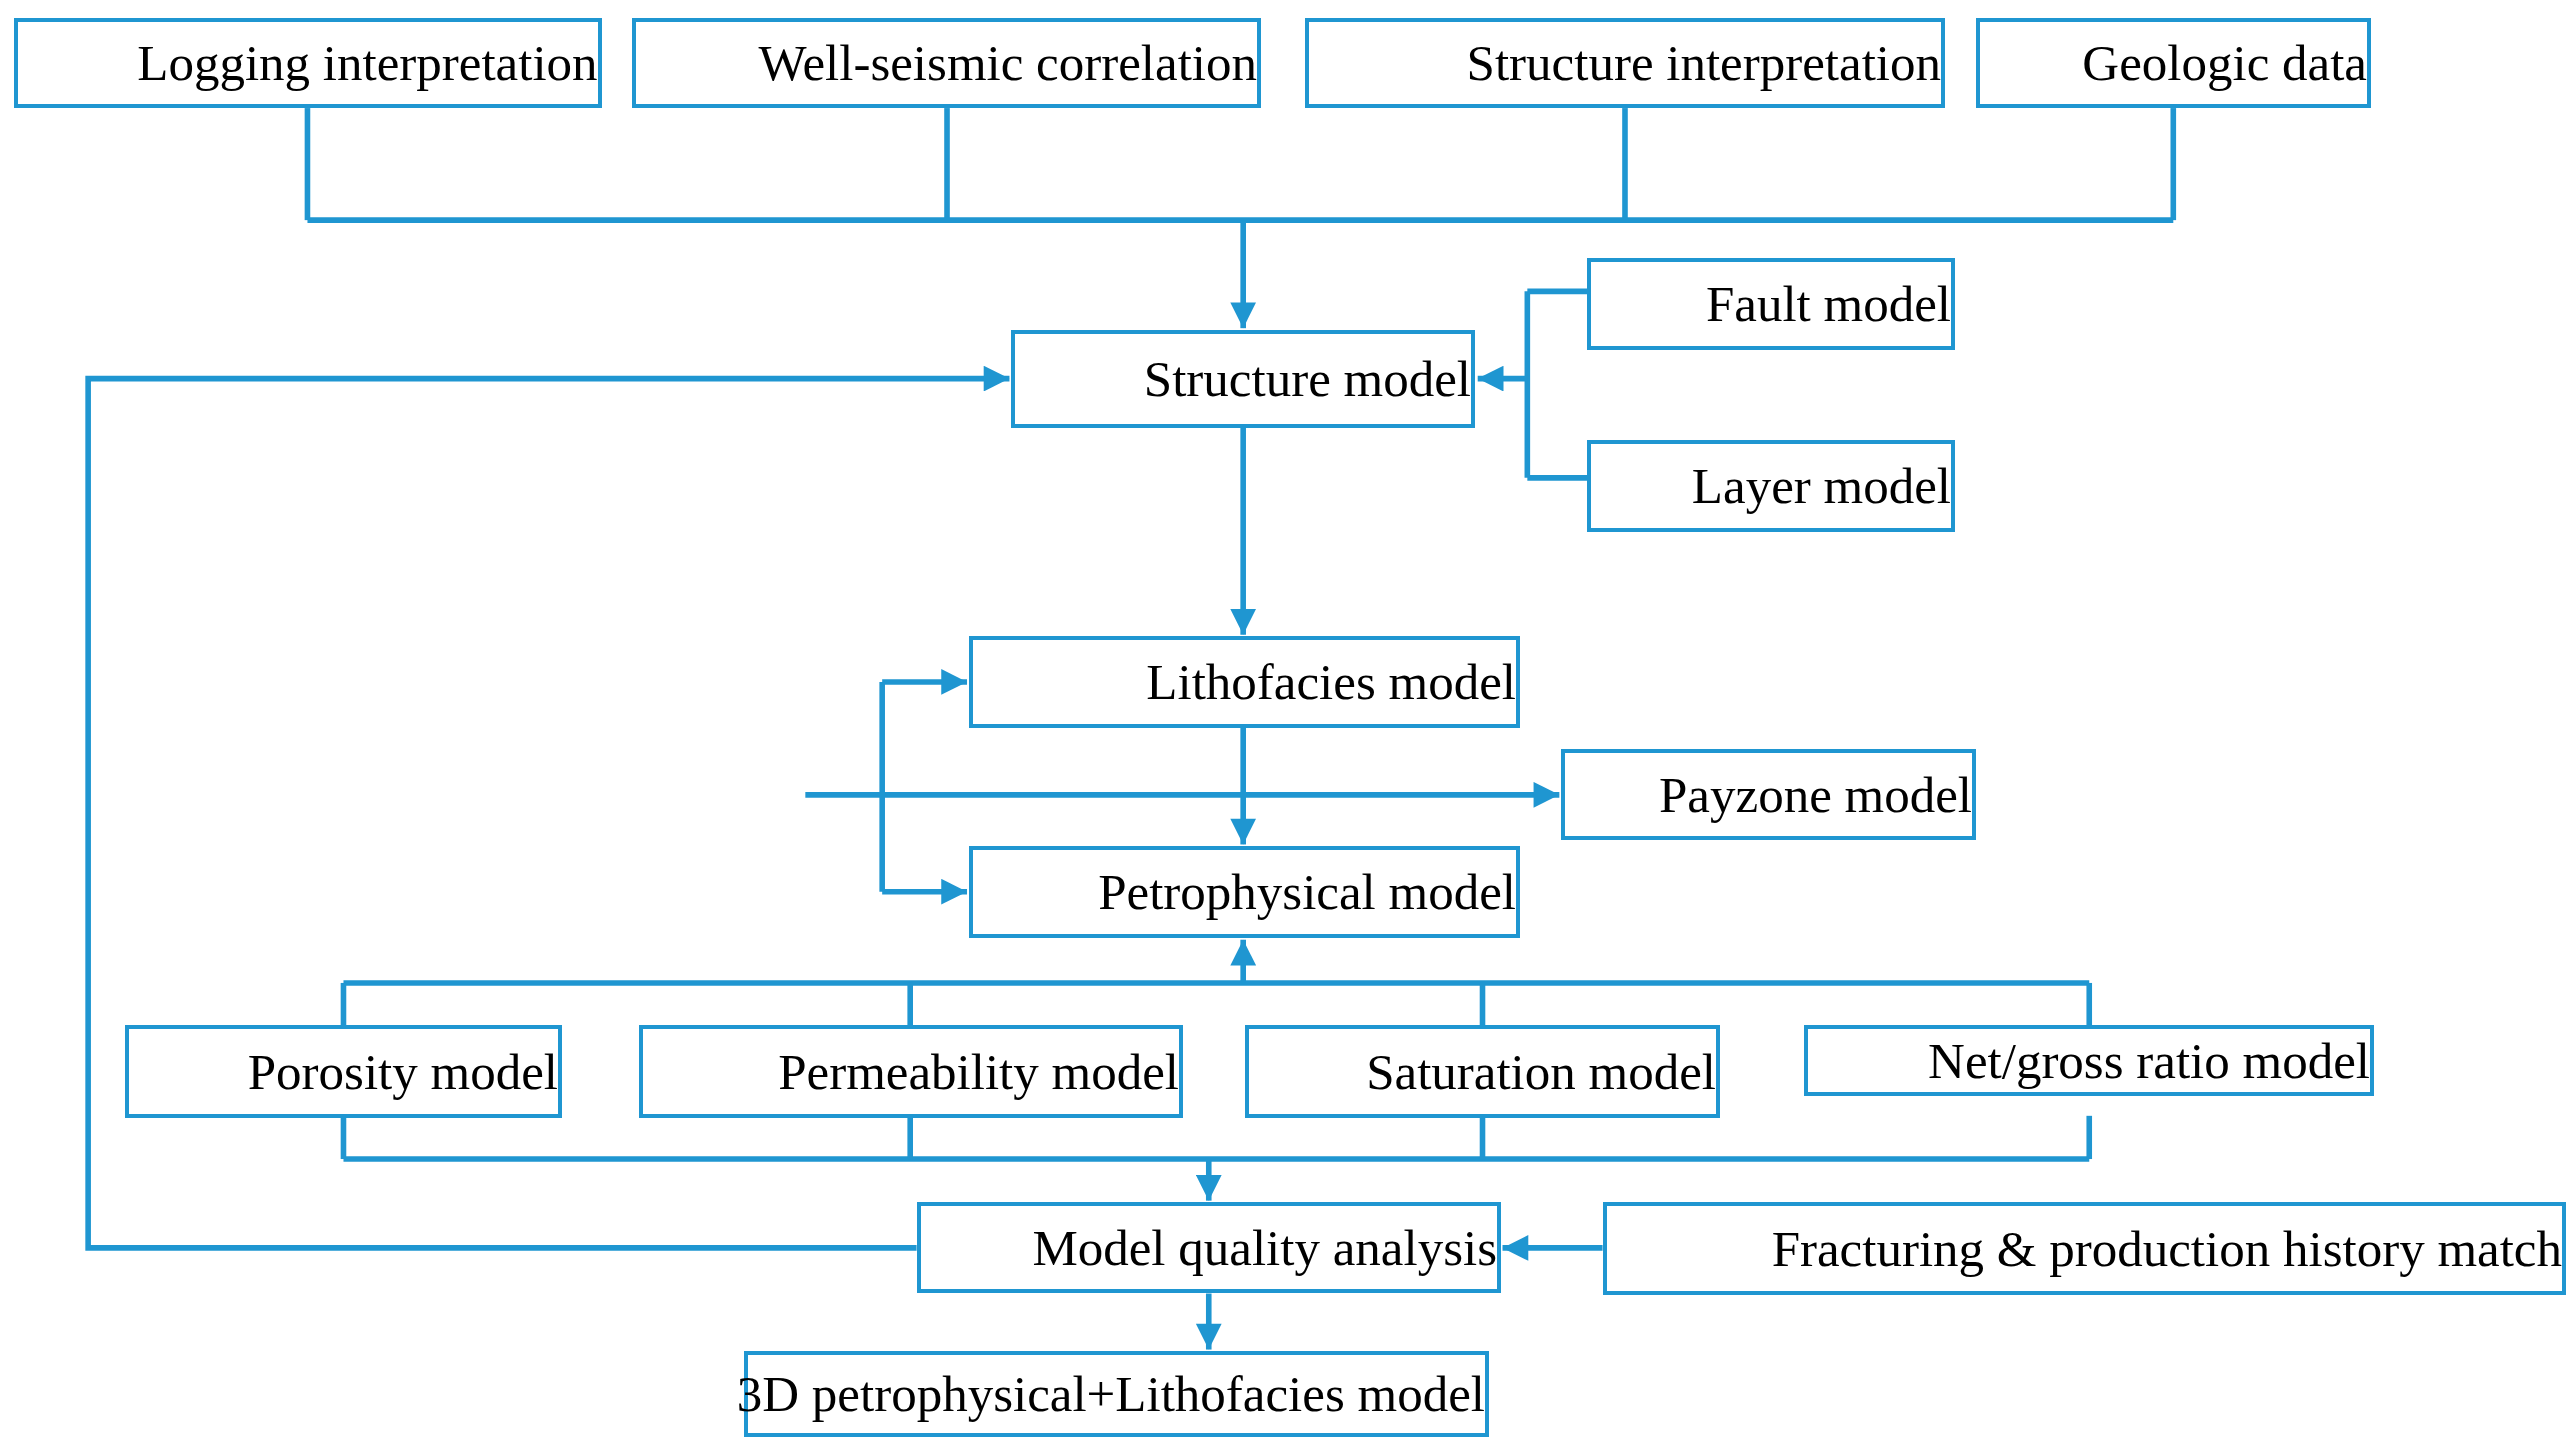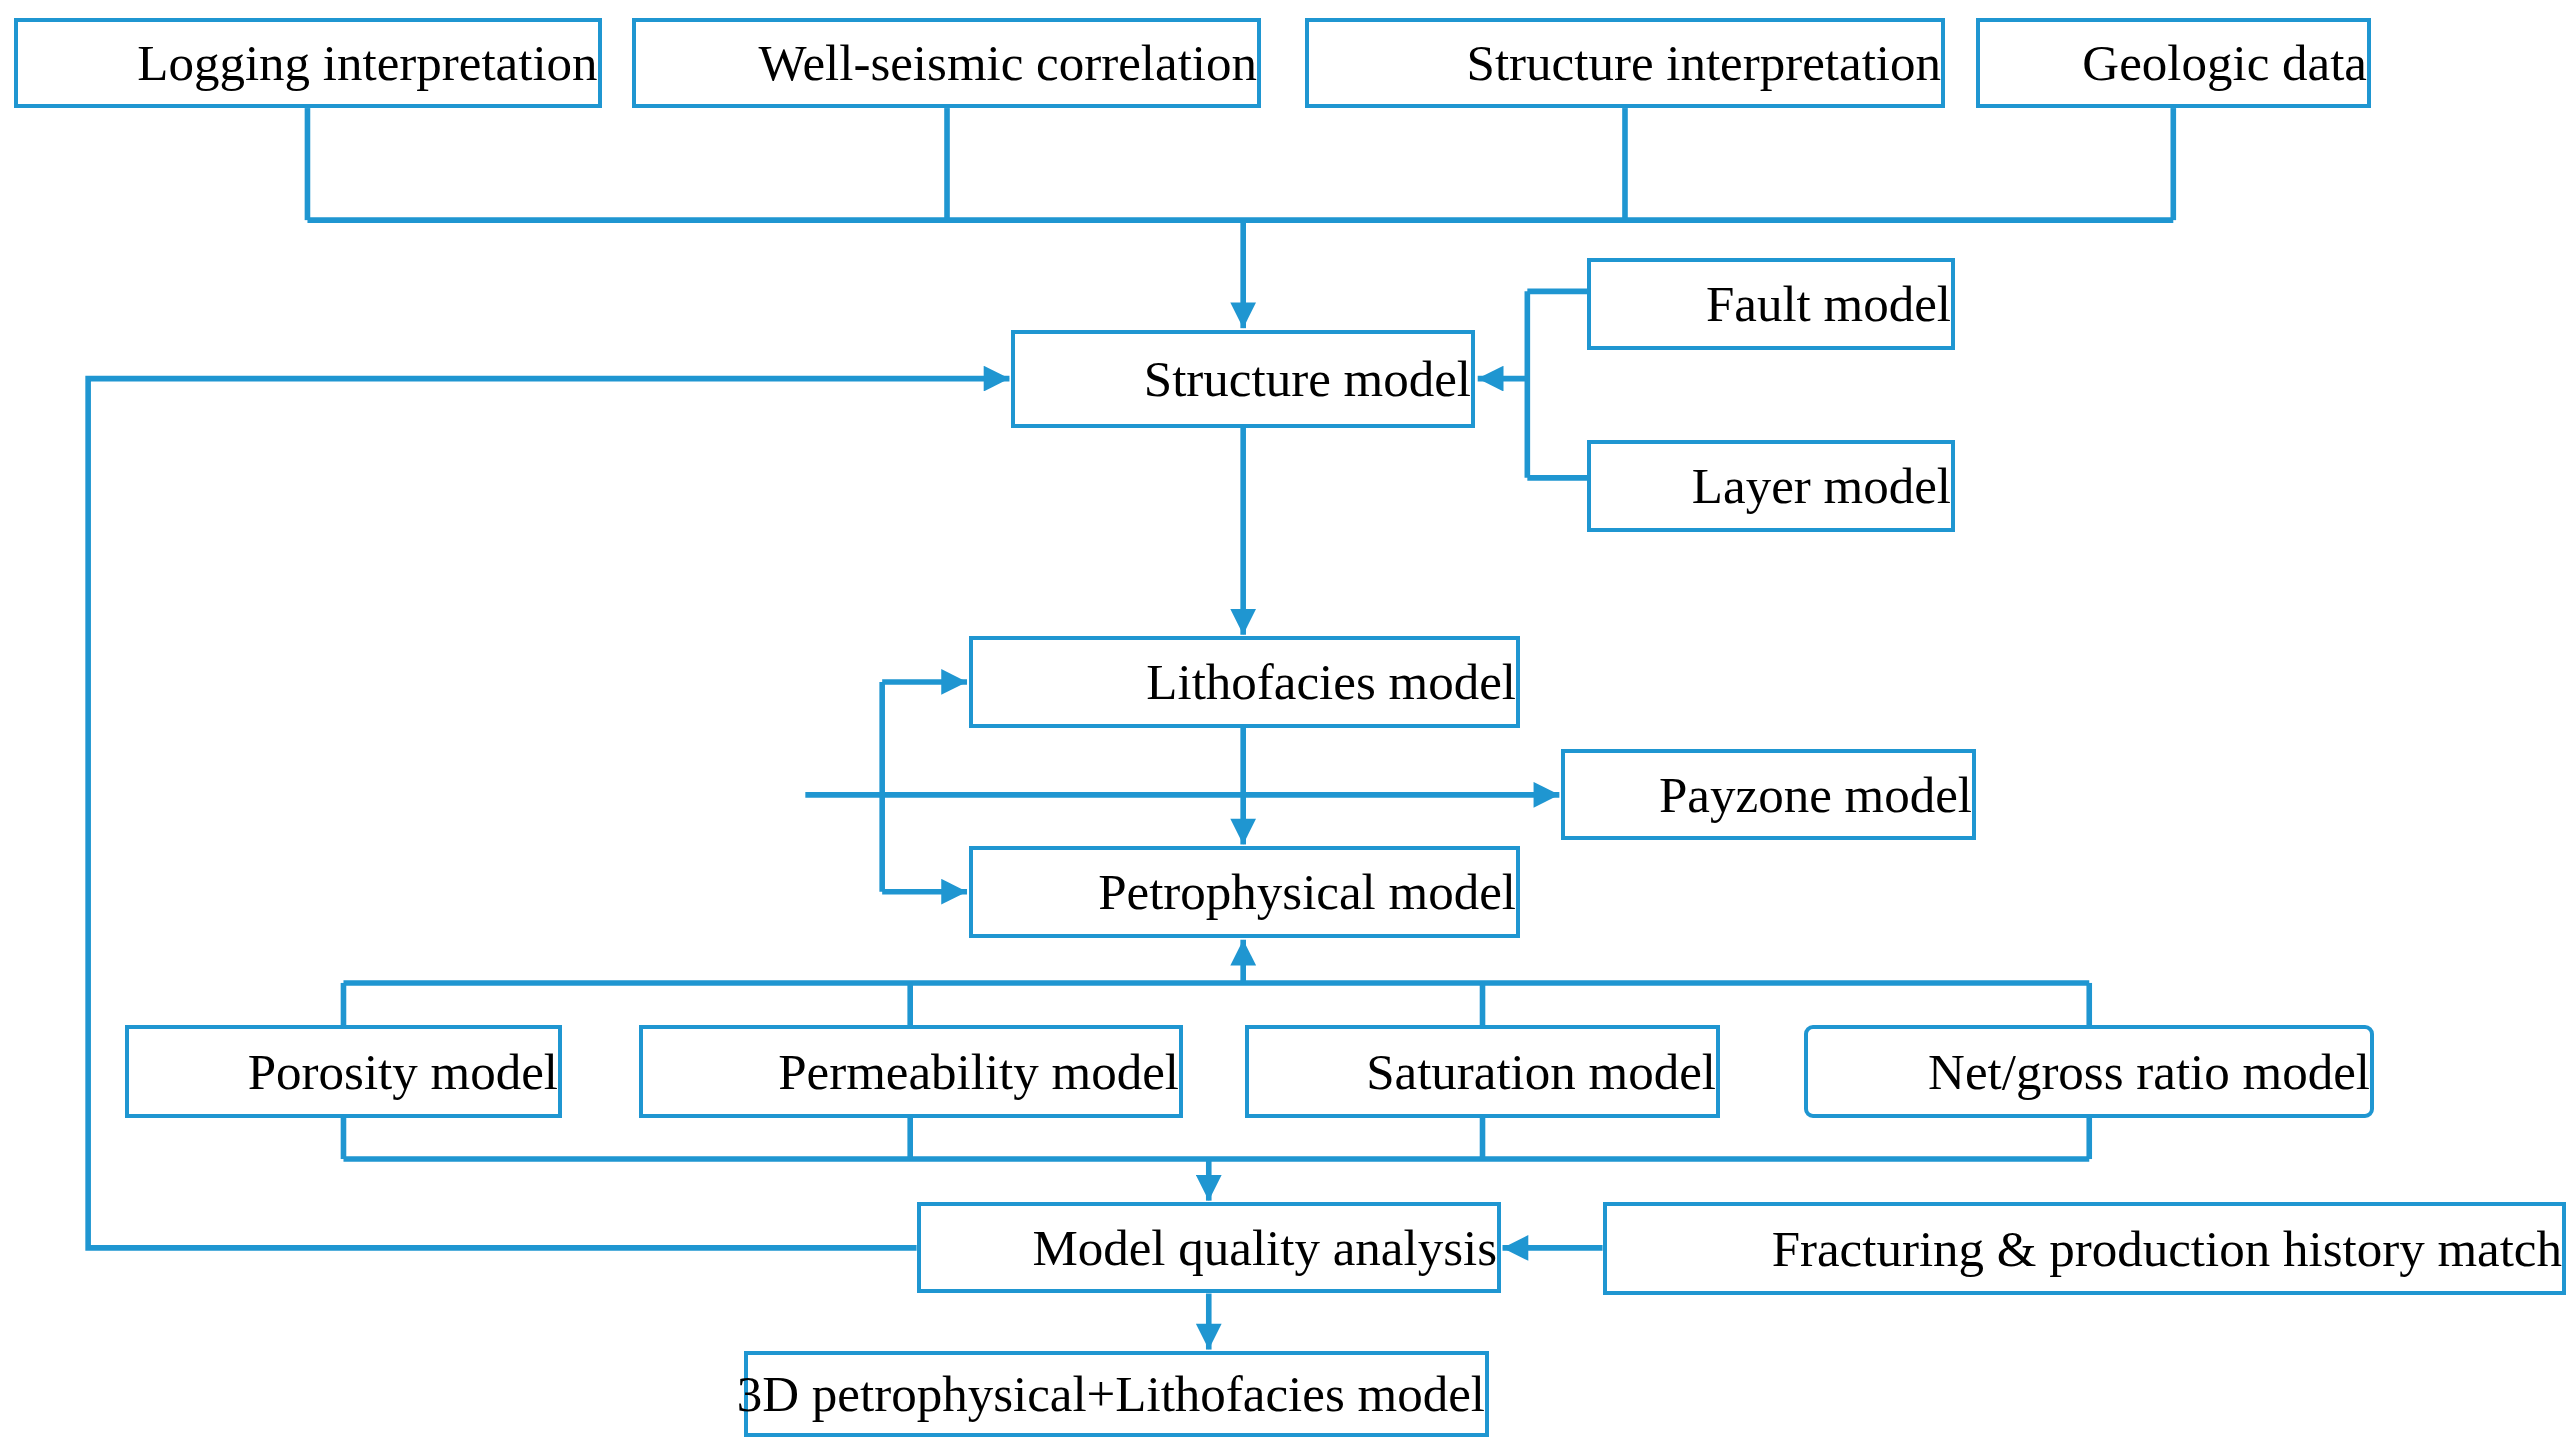--- a/index.html
+++ b/index.html
@@ -23,21 +23,21 @@
   .n-structuremodel { left: 1011px; top: 330px;  width: 464px;  height: 98px; }
   .n-faultmodel     { left: 1587px; top: 246px;  width: 368px;  height: 92px; margin-top: 12px; }
   .n-layermodel     { left: 1587px; top: 432px;  width: 368px;  height: 92px; margin-top: 8px; }
   .n-lithofacies    { left: 969px; top: 636px;  width: 551px;  height: 92px; }
   .n-seismicinv     { left: 315px;  top: 717px;  width: 492px;  height: 155px; }
   .n-payzone        { left: 1561px; top: 749px;  width: 415px;  height: 91px; }
   .n-petrophysical  { left: 969px; top: 846px; width: 551px;  height: 92px; }
   .n-porosity       { left: 125px;  top: 1025px; width: 437px;  height: 93px; }
   .n-permeability   { left: 639px;  top: 1025px; width: 544px;  height: 93px; }
   .n-saturation     { left: 1245px; top: 1025px; width: 475px;  height: 93px; }
-  .n-netgross       { left: 1804px; top: 1025px; width: 570px;  height: 93px; border-radius: 9px; }
+  .n-netgross       { left: 1804px; top: 1025px; width: 570px;  height: 71px; }
   .n-modelquality   { left: 917px; top: 1202px; width: 584px;  height: 91px; }
   .n-fracturing     { left: 1603px; top: 1202px; width: 963px; height: 93px; }
   .n-final3d        { left: 744px;  top: 1351px; width: 745px; height: 86px; }
 </style>
 </head>
 <body>
 
 <div class="canvas">
 
   <svg class="edges" width="2576" height="1448" viewBox="0 0 3218 1809">

